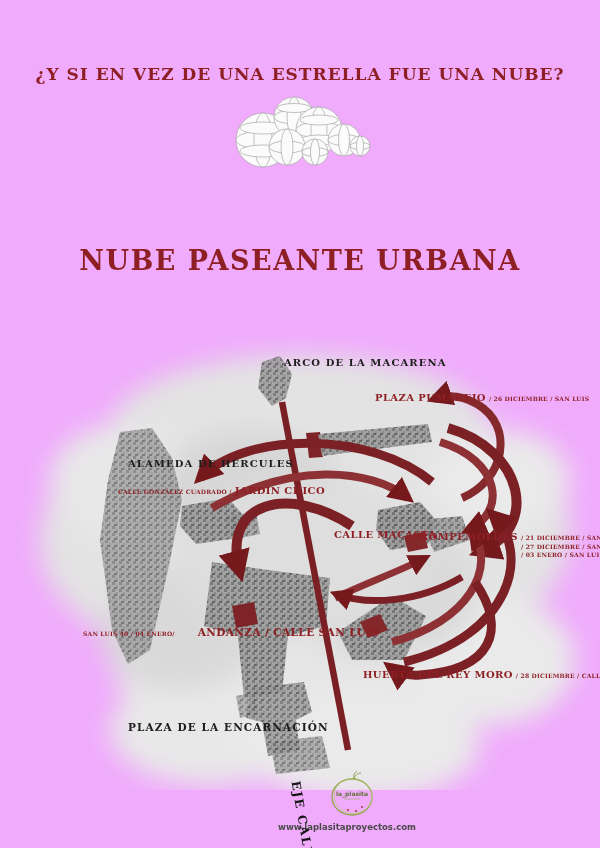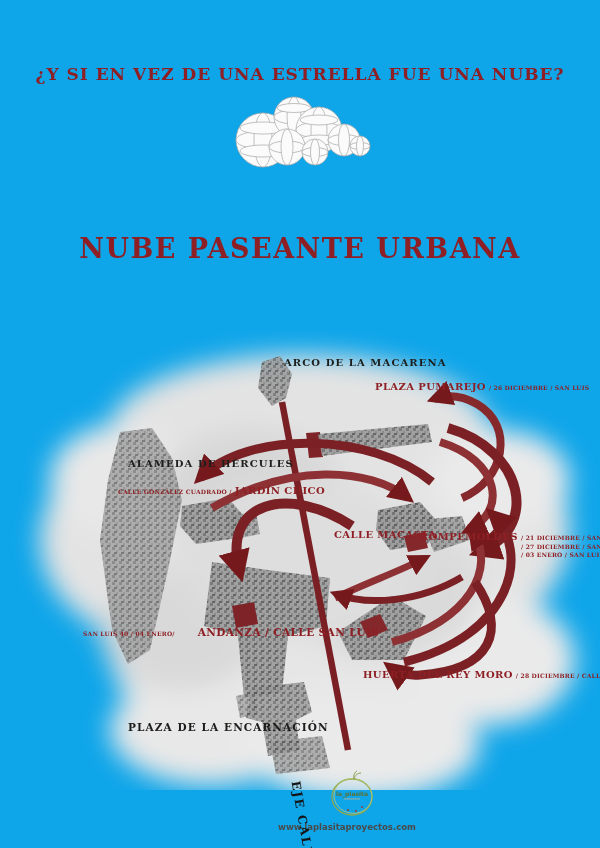--- a/index.html
+++ b/index.html
@@ -1,22 +1,22 @@
 <!DOCTYPE html>
 <html><head>
 <meta charset="utf-8">
 <style>
   html,body{margin:0;padding:0;background:#ffffff;}
-  #poster{position:relative;width:600px;height:848px;background:#0ea5e9;overflow:hidden;
+  #poster{position:relative;width:600px;height:848px;background:#f0abfc;overflow:hidden;
           font-family:"DejaVu Serif", serif;}
   .center{position:absolute;left:0;width:600px;text-align:center;}
   .red{color:#8e2025;}
   .tagline{top:64px;font-size:17px;font-weight:bold;letter-spacing:1px;}
   .wordmark{top:150px;font-size:58px;font-weight:bold;letter-spacing:3px;line-height:1;}
-  .main-title{top:233px;font-size:27px;font-weight:bold;letter-spacing:1.5px;}
+  .main-title{top:245px;font-size:27px;font-weight:bold;letter-spacing:1.5px;}
   .subtitle{top:267px;font-size:10.5px;font-weight:bold;letter-spacing:0.6px;}
   #cloud-art{position:absolute;left:231px;top:90px;}
   #map{position:absolute;left:0;top:330px;width:600px;height:460px;}
   #map-svg{position:absolute;left:0;top:0;}
   .map-label{position:absolute;display:flex;align-items:baseline;gap:3px;white-space:nowrap;z-index:3;}
   .lbl-black{color:#1d1d1b;font-weight:bold;font-size:10px;letter-spacing:1.1px;}
   .lbl-red{color:#8e2025;font-weight:bold;font-size:10px;letter-spacing:0.4px;}
   .lbl-tiny{color:#8e2025;font-weight:bold;font-size:6px;letter-spacing:0.2px;}
   .detail-col{display:flex;flex-direction:column;line-height:8.5px;}
   #axis-label{position:absolute;left:183px;top:578px;width:272px;height:14px;text-align:center;
@@ -150,21 +150,21 @@
         <path d="M 475,252 C 508,300 492,340 420,345 C 408,346 398,343 390,337" stroke="#7b2125" stroke-width="9" marker-end="url(#ah)"></path>
       </g>
     </svg>
 
     <div id="axis-label">EJE CALLE SAN LUIS / BARRIO SAN JULIÁN</div>
 
     <div class="map-label" style="left:284px;top:27px;">
       <span class="lbl-black">ARCO DE LA MACARENA</span>
     </div>
 
-    <div class="map-label" style="left:375px;top:51px;">
+    <div class="map-label" style="left:375px;top:62px;">
       <span class="lbl-red">PLAZA PUMAREJO</span>
       <span class="lbl-tiny">/ 26 DICIEMBRE / SAN LUIS</span>
     </div>
 
     <div class="map-label" style="left:128px;top:96px;margin-top:32px;">
       <span class="lbl-black">ALAMEDA DE HÉRCULES</span>
     </div>
 
     <div class="map-label" style="left:118px;top:155px;">
       <span class="lbl-tiny">CALLE GONZÁLEZ CUADRADO /</span>

